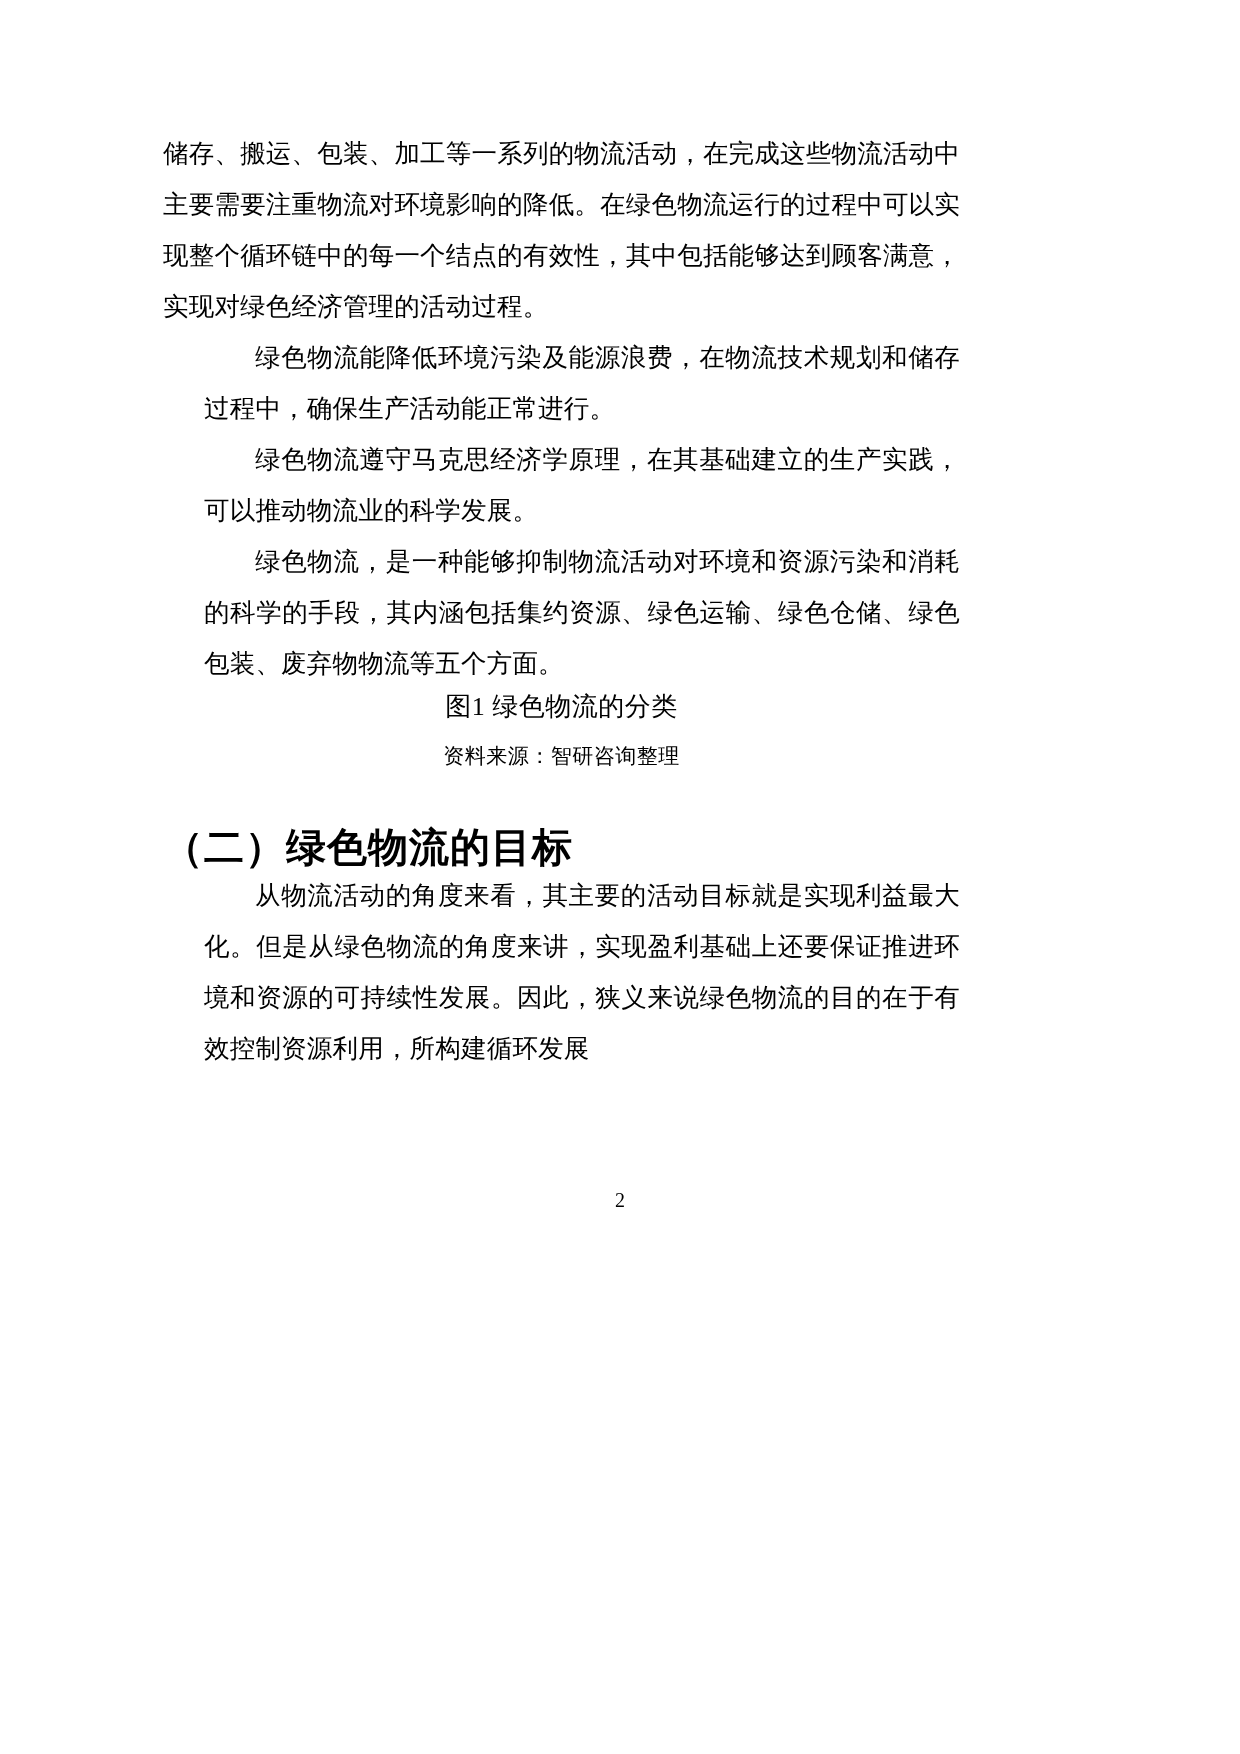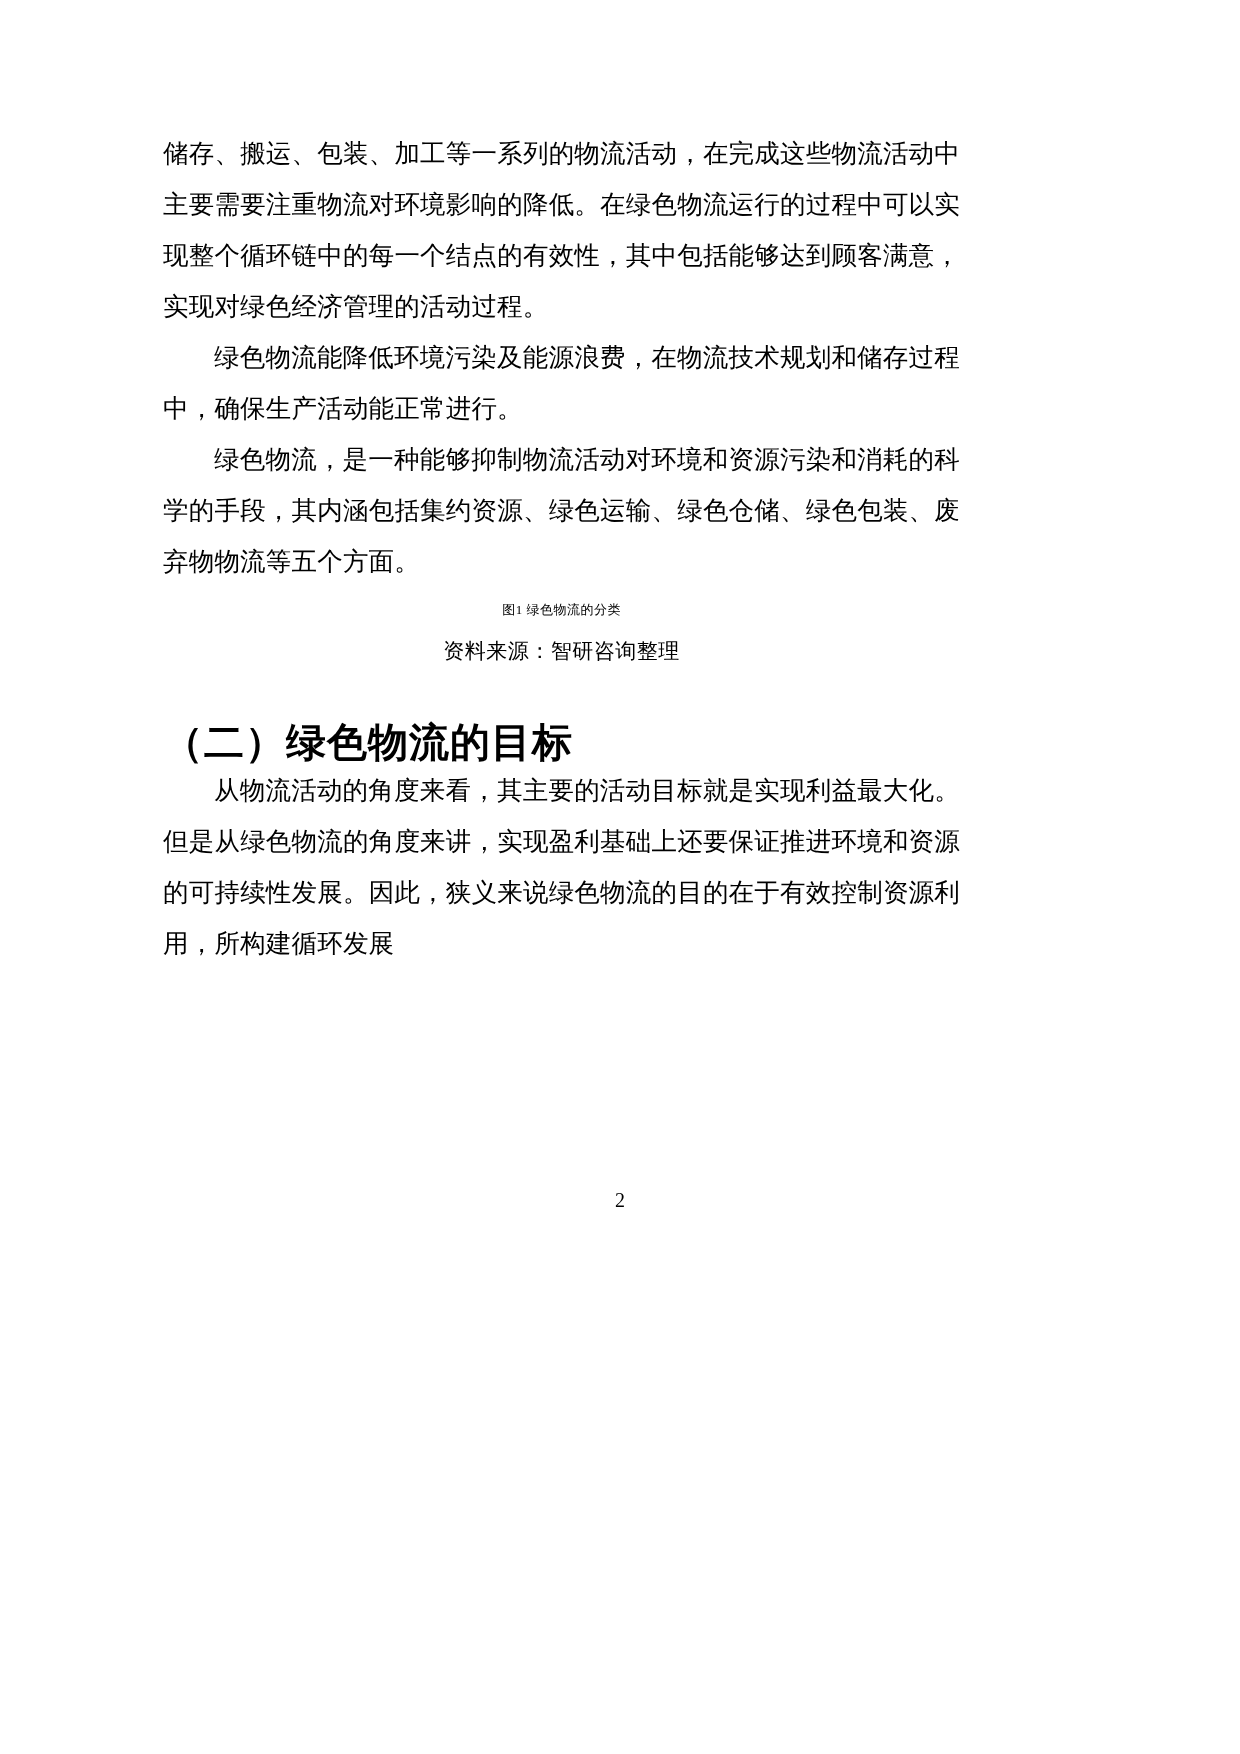--- a/index.html
+++ b/index.html
@@ -31,20 +31,21 @@
     font-size: 25.5px;
     line-height: 51px;
     text-align: justify;
     text-justify: inter-character;
     letter-spacing: 0.2px;
     text-indent: 0;
     word-break: break-all;
   }
   p.body-para.indent {
     text-indent: 51px;
+    margin-left: 41px;
   }
   .figure-wrap {
     margin-top: 18px;
     width: 797px;
     display: flex;
     justify-content: center;
   }
   .figure-box {
     position: relative;
     width: 725px;
@@ -91,23 +92,22 @@
   .ellipse span {
     font-size: 29px;
     color: #111111;
     letter-spacing: 2px;
     font-family: "Liberation Serif", "DejaVu Serif", serif;
     line-height: 1;
     position: relative;
     top: -1px;
   }
   .fig-caption {
-    margin-top: 14px;
     text-align: center;
-    font-size: 13px;
+    font-size: 26px;
     letter-spacing: 0.5px;
   }
   .fig-source {
     margin-top: 18px;
     text-align: center;
     font-size: 21px;
     letter-spacing: 0.5px;
   }
   h2.section-heading {
     margin: 54px 0 0 0;
@@ -133,20 +133,21 @@
 <body>
 
 <div class="page">
 
   <div class="content">
 
     <p class="body-para">储存、搬运、包装、加工等一系列的物流活动，在完成这些物流活动中主要需要注重物流对环境影响的降低。在绿色物流运行的过程中可以实现整个循环链中的每一个结点的有效性，其中包括能够达到顾客满意，实现对绿色经济管理的活动过程。</p>
 
     <p class="body-para indent">绿色物流能降低环境污染及能源浪费，在物流技术规划和储存过程中，确保生产活动能正常进行。</p>
 
+    <p class="body-para indent">绿色物流遵守马克思经济学原理，在其基础建立的生产实践，可以推动物流业的科学发展。</p>
 
     <p class="body-para indent">绿色物流，是一种能够抑制物流活动对环境和资源污染和消耗的科学的手段，其内涵包括集约资源、绿色运输、绿色仓储、绿色包装、废弃物物流等五个方面。</p>
 
 
     <div class="fig-caption">图1 绿色物流的分类</div>
 
     <div class="fig-source">资料来源：智研咨询整理</div>
 
     <h2 class="section-heading">（二）绿色物流的目标</h2>
 

